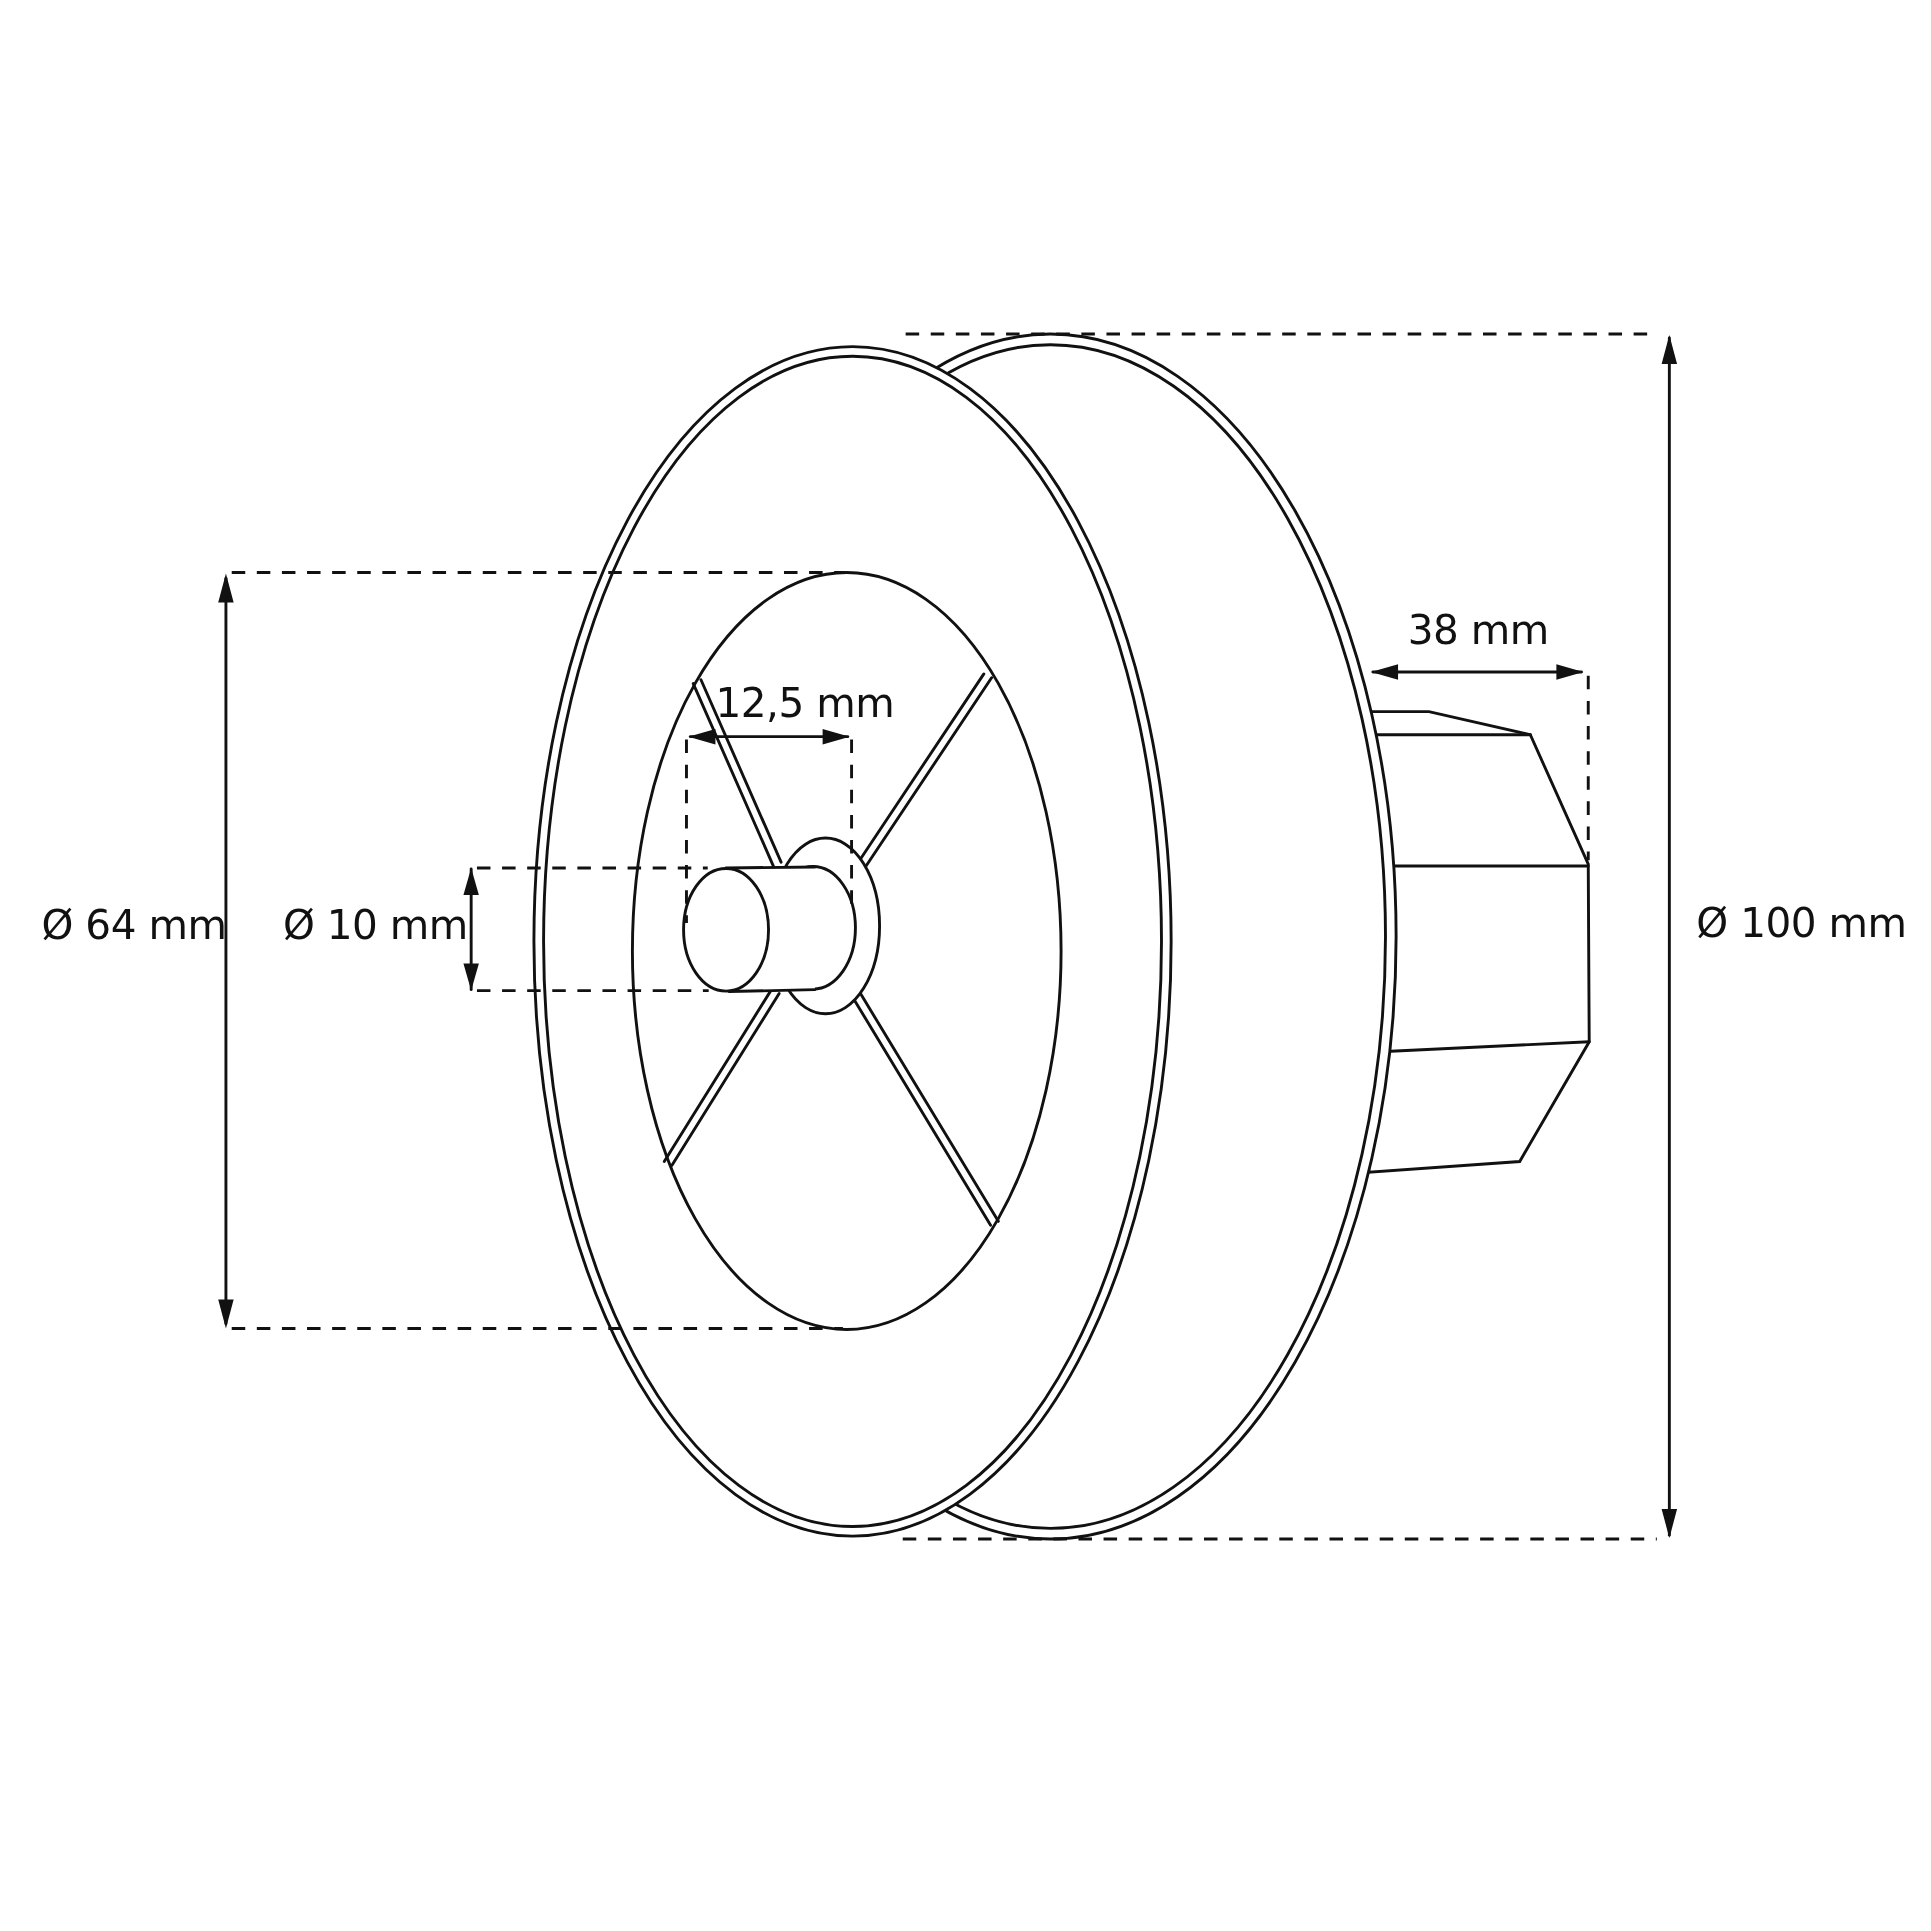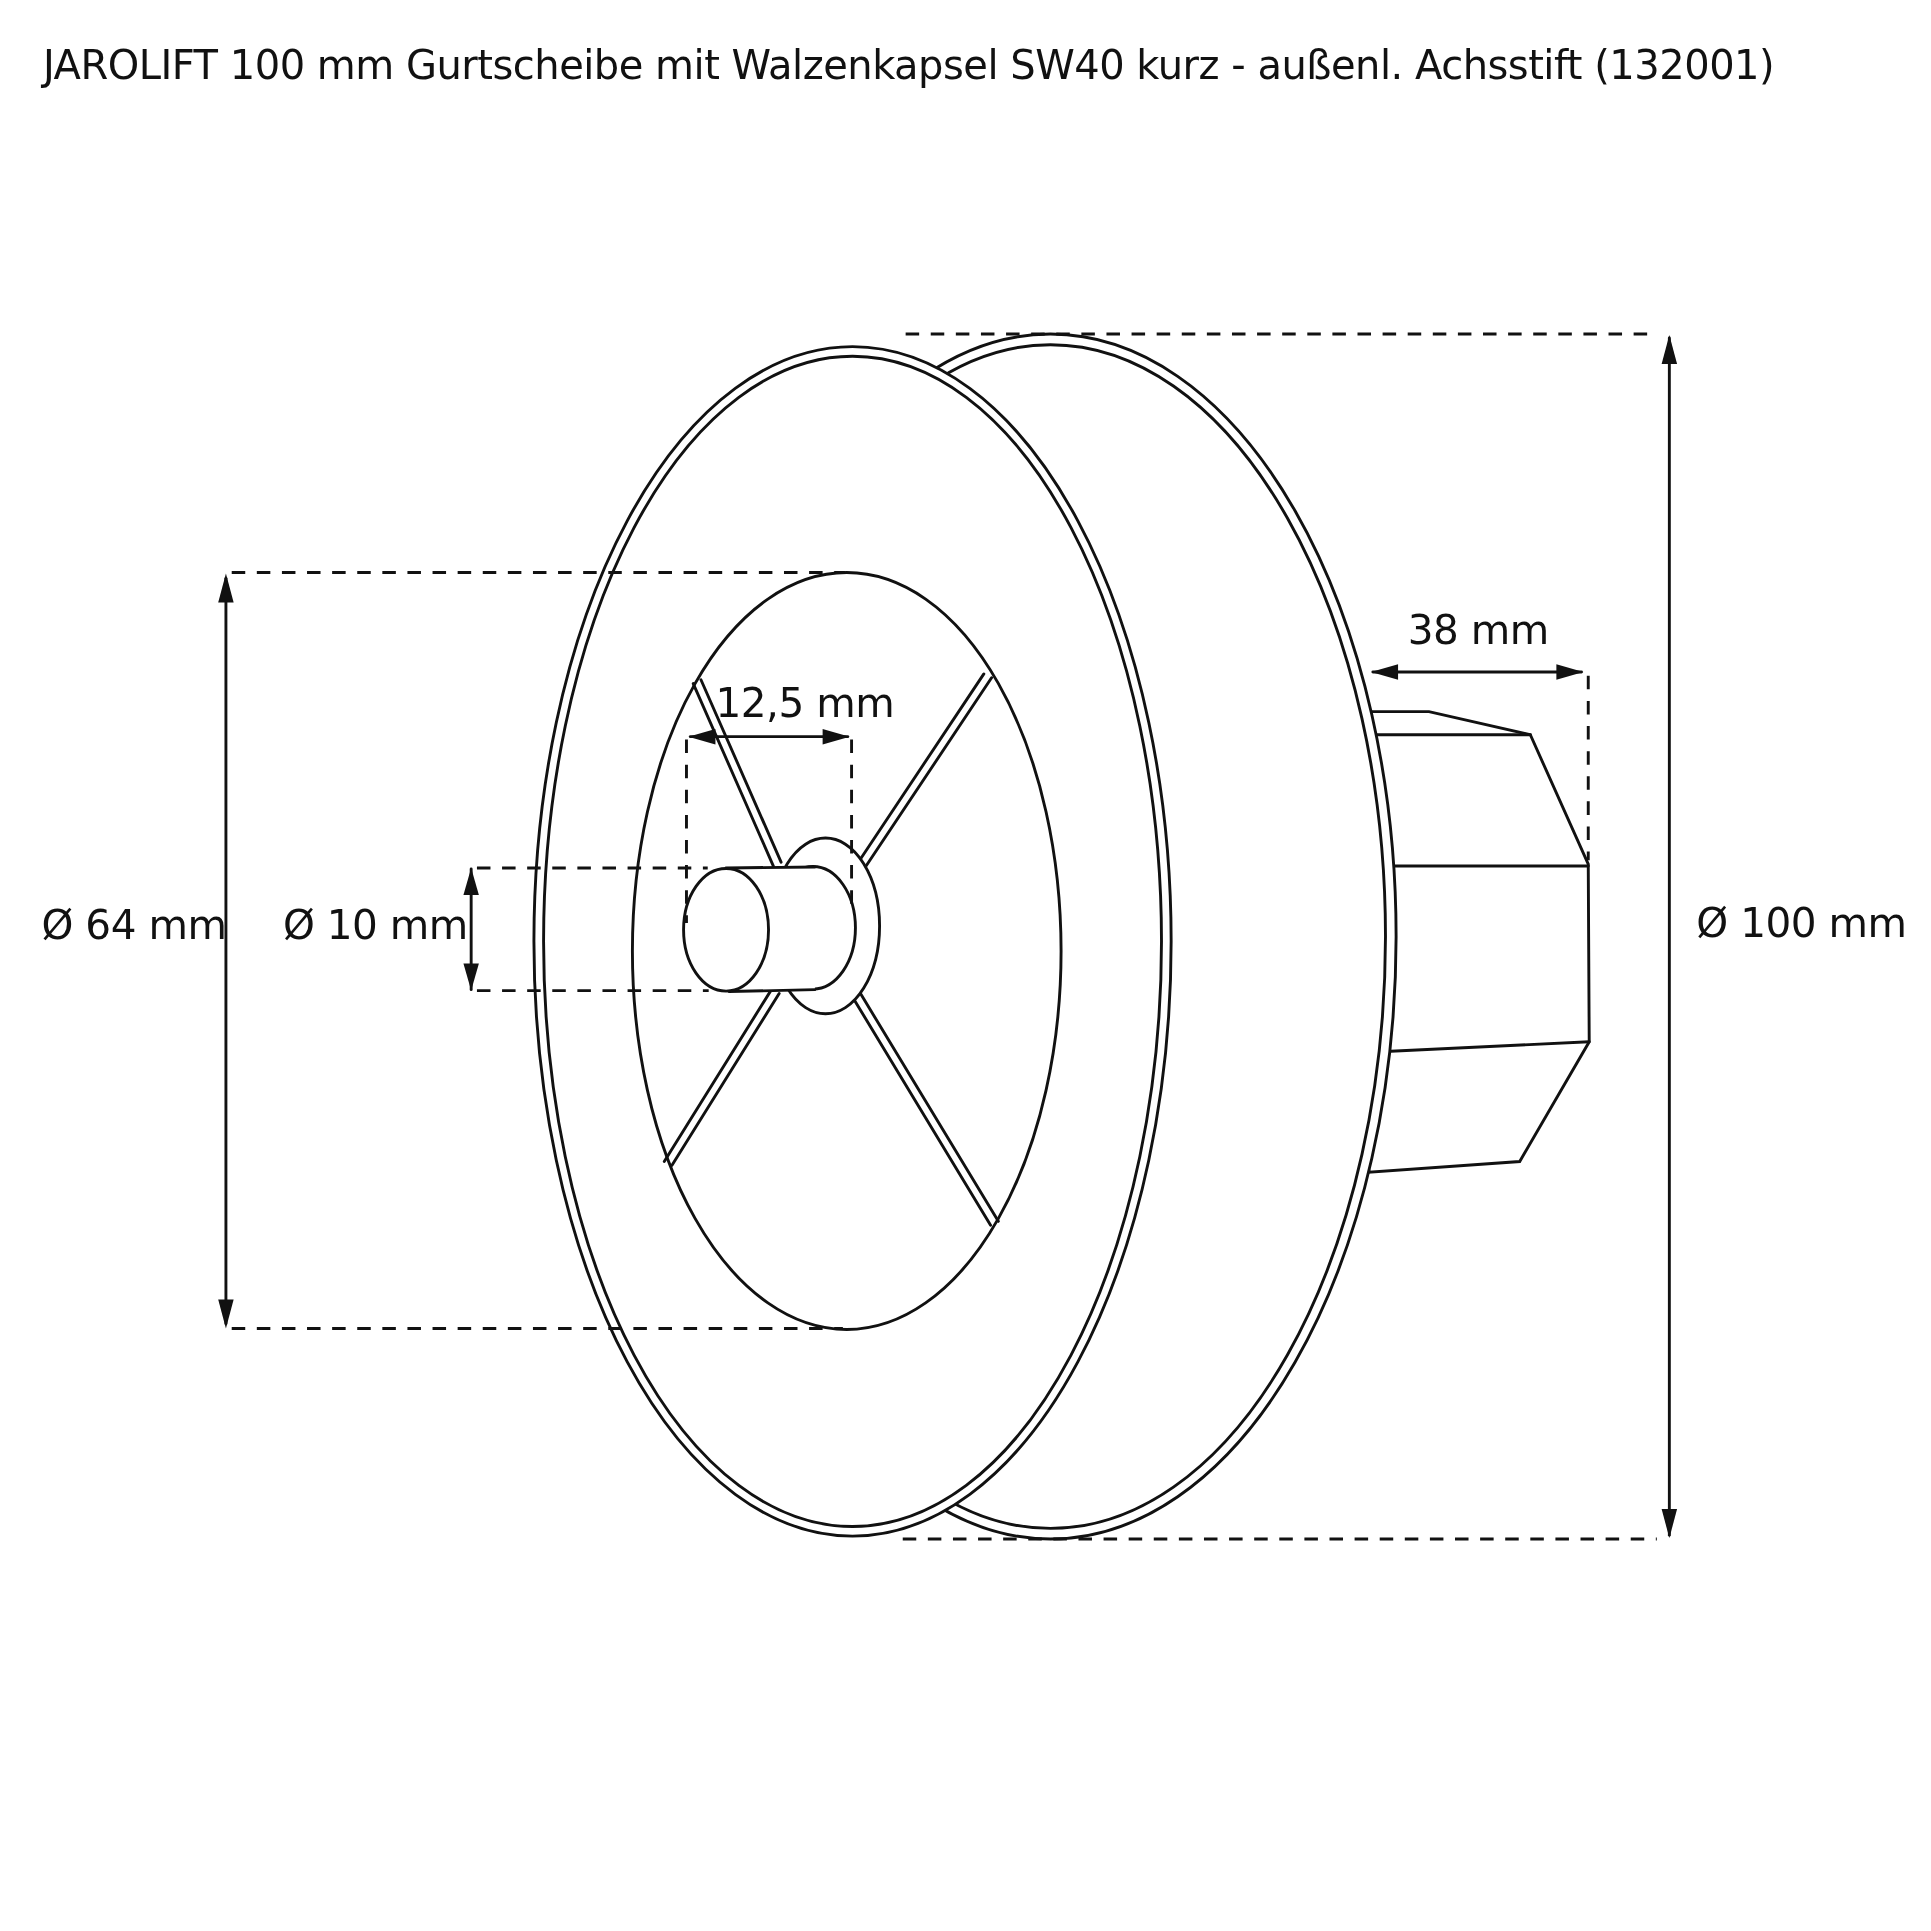--- a/index.html
+++ b/index.html
@@ -20,21 +20,20 @@
   .dash { fill:none; stroke:var(--ink); stroke-width:3; stroke-dasharray:14 12; }
   .ah   { fill:var(--ink); stroke:none; }
   .lbl  { fill:var(--ink); font-family:"DejaVu Sans","Liberation Sans",sans-serif;
           font-size:42px; letter-spacing:-0.5px; }
 </style>
 </head>
 <body>
 
 <div id="stage">
 
-  <div class="title">JAROLIFT 100 mm Gurtscheibe mit Walzenkapsel SW40 kurz - außenl. Achsstift (132001)</div>
 
   <svg class="drawing" viewBox="0 0 2000 2000">
 
     <g>
       <path class="fw" d="M1418,737 L1480,737 L1585,761 L1645,895 L1646,1079 L1574,1203 L1418,1214 L1402,1080 L1402,860 Z"></path>
       <line class="ln" x1="1425" y1="761" x2="1585" y2="761"></line>
       <line class="ln" x1="1435" y1="897" x2="1645" y2="897"></line>
       <line class="ln" x1="1435" y1="1089" x2="1646" y2="1079"></line>
     </g>
 

